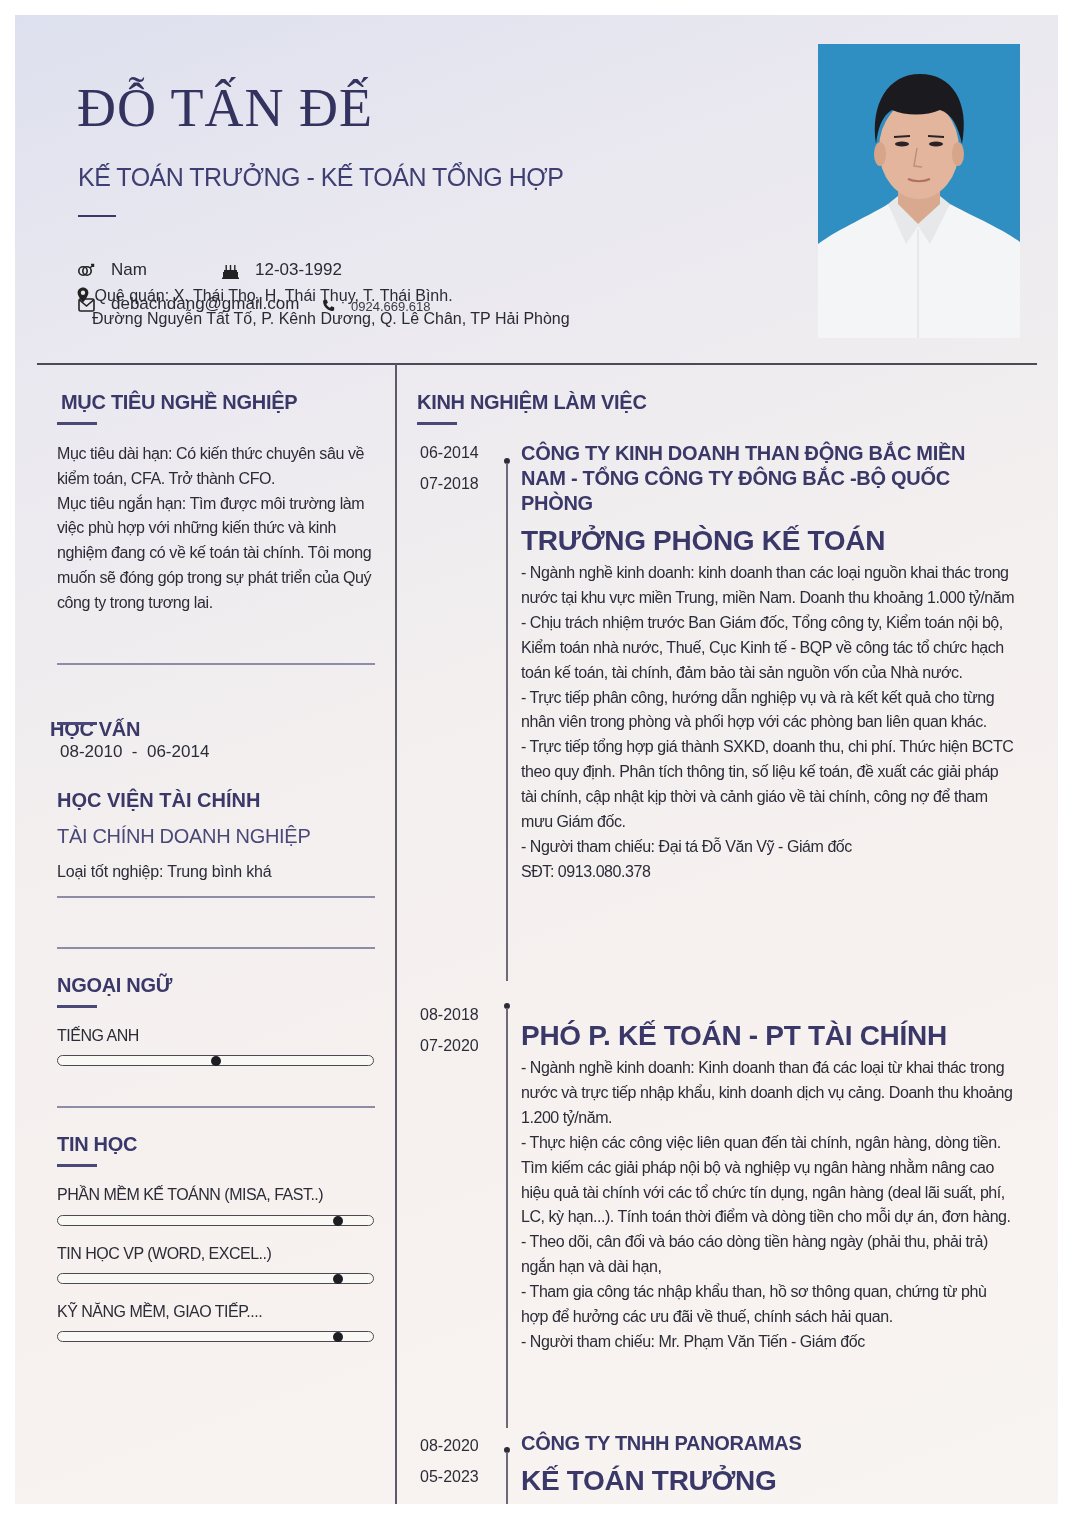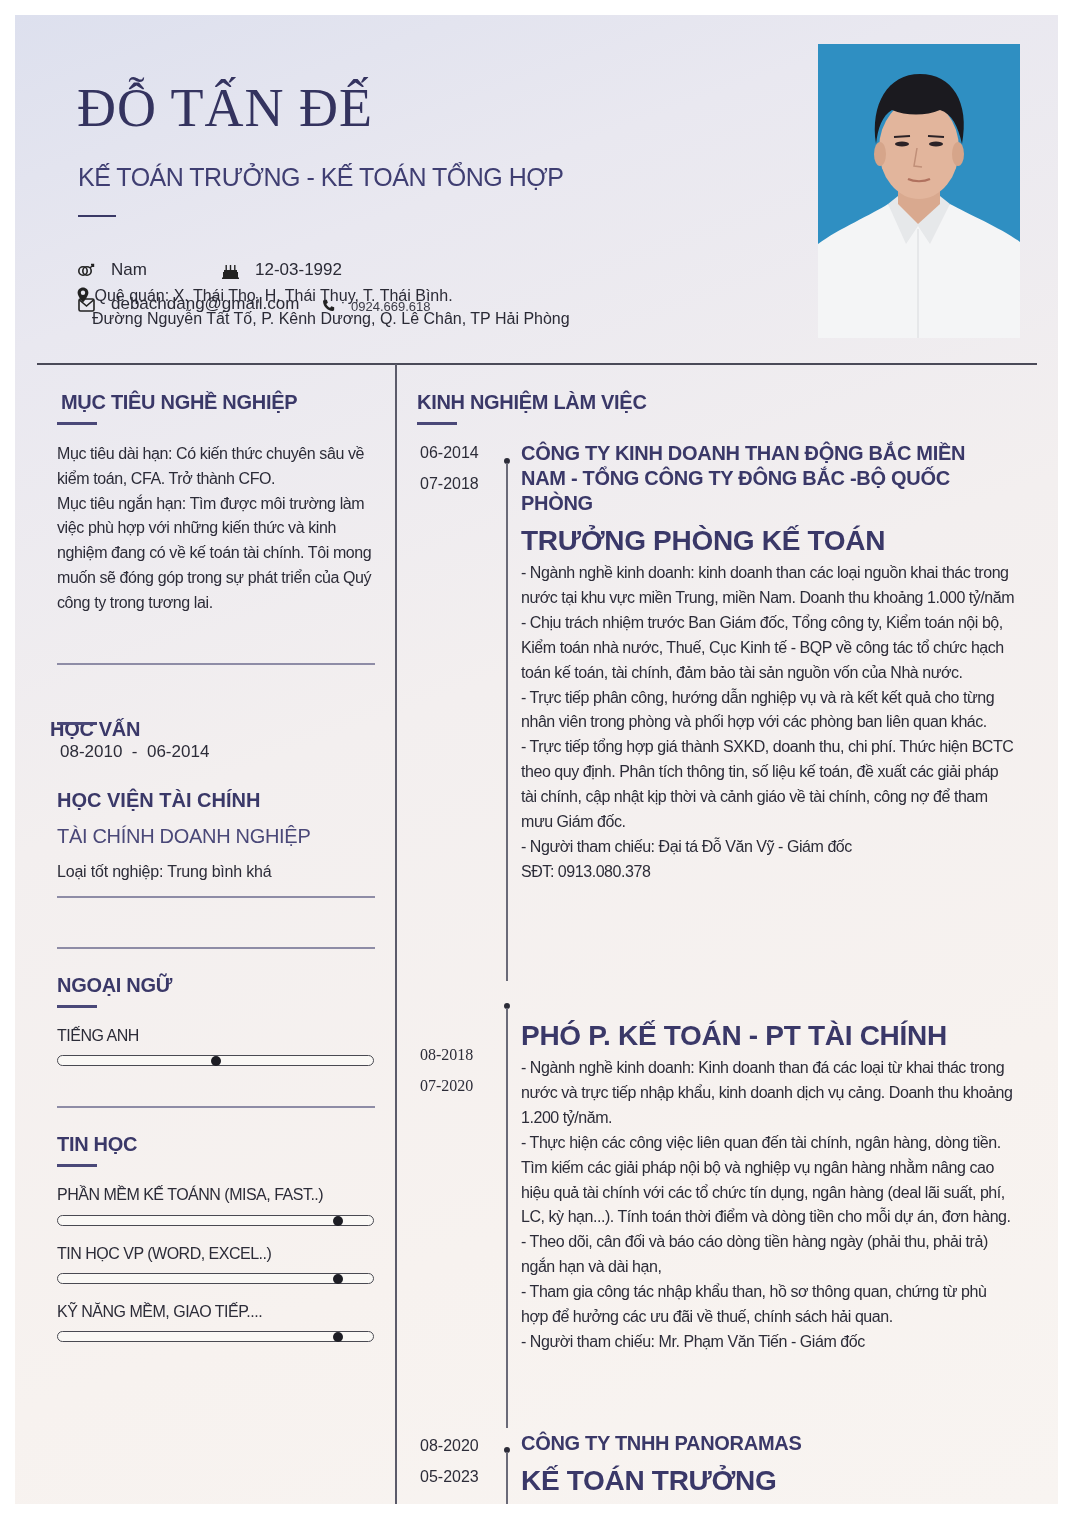--- a/index.html
+++ b/index.html
@@ -228,21 +228,21 @@
   <div class="position" style="top:510px;">TRƯỞNG PHÒNG KẾ TOÁN</div>
   <div class="desc" style="top:546px;">
     <p>- Ngành nghề kinh doanh: kinh doanh than các loại nguồn khai thác trong nước tại  khu vực miền Trung, miền Nam. Doanh thu khoảng 1.000 tỷ/năm</p>
     <p>- Chịu trách nhiệm trước Ban Giám đốc, Tổng công ty, Kiểm toán nội bộ, Kiểm toán nhà nước, Thuế, Cục Kinh tế - BQP về công tác tổ chức hạch toán kế toán, tài chính, đảm bảo tài sản nguồn vốn của Nhà nước.</p>
     <p>- Trực tiếp phân công, hướng dẫn nghiệp vụ và rà kết kết quả cho từng nhân viên trong phòng và phối hợp với các phòng ban liên quan khác.</p>
     <p>- Trực tiếp tổng hợp giá thành SXKD, doanh thu, chi phí. Thức hiện BCTC theo quy định. Phân tích thông tin, số liệu kế toán, đề xuất các giải pháp tài chính, cập nhật kịp thời và cảnh giáo về tài chính, công nợ để tham mưu Giám đốc.</p>
     <p>- Người tham chiếu: Đại tá Đỗ Văn Vỹ - Giám đốc</p>
     <p>SĐT: 0913.080.378</p>
   </div>
 
-  <div class="job-dates" style="top:1024px;font-family:Liberation Serif, serif;">
+  <div class="job-dates" style="top:984px;">
     <div>08-2018</div>
     <div>07-2020</div>
   </div>
   <div class="timeline-dot" style="top:988px;"></div>
   <div class="timeline-line" style="top:993px; height:420px;"></div>
   <div class="position" style="top:1005px;">PHÓ P. KẾ TOÁN - PT TÀI CHÍNH</div>
   <div class="desc" style="top:1041px;">
     <p>- Ngành nghề kinh doanh: Kinh doanh than đá các loại từ khai thác trong nước và trực tiếp nhập khẩu, kinh doanh dịch vụ cảng. Doanh thu khoảng 1.200 tỷ/năm.</p>
     <p>- Thực hiện các công việc liên quan đến tài chính, ngân hàng, dòng tiền. Tìm kiếm các giải pháp nội bộ và nghiệp vụ ngân hàng nhằm nâng cao hiệu quả tài chính với các tổ chức tín dụng, ngân hàng (deal lãi suất, phí, LC, kỳ hạn...). Tính toán thời điểm và dòng tiền cho mỗi dự án, đơn hàng.</p>
     <p>- Theo dõi, cân đối và báo cáo dòng tiền hàng ngày (phải thu, phải trả) ngắn hạn và dài hạn,</p>

